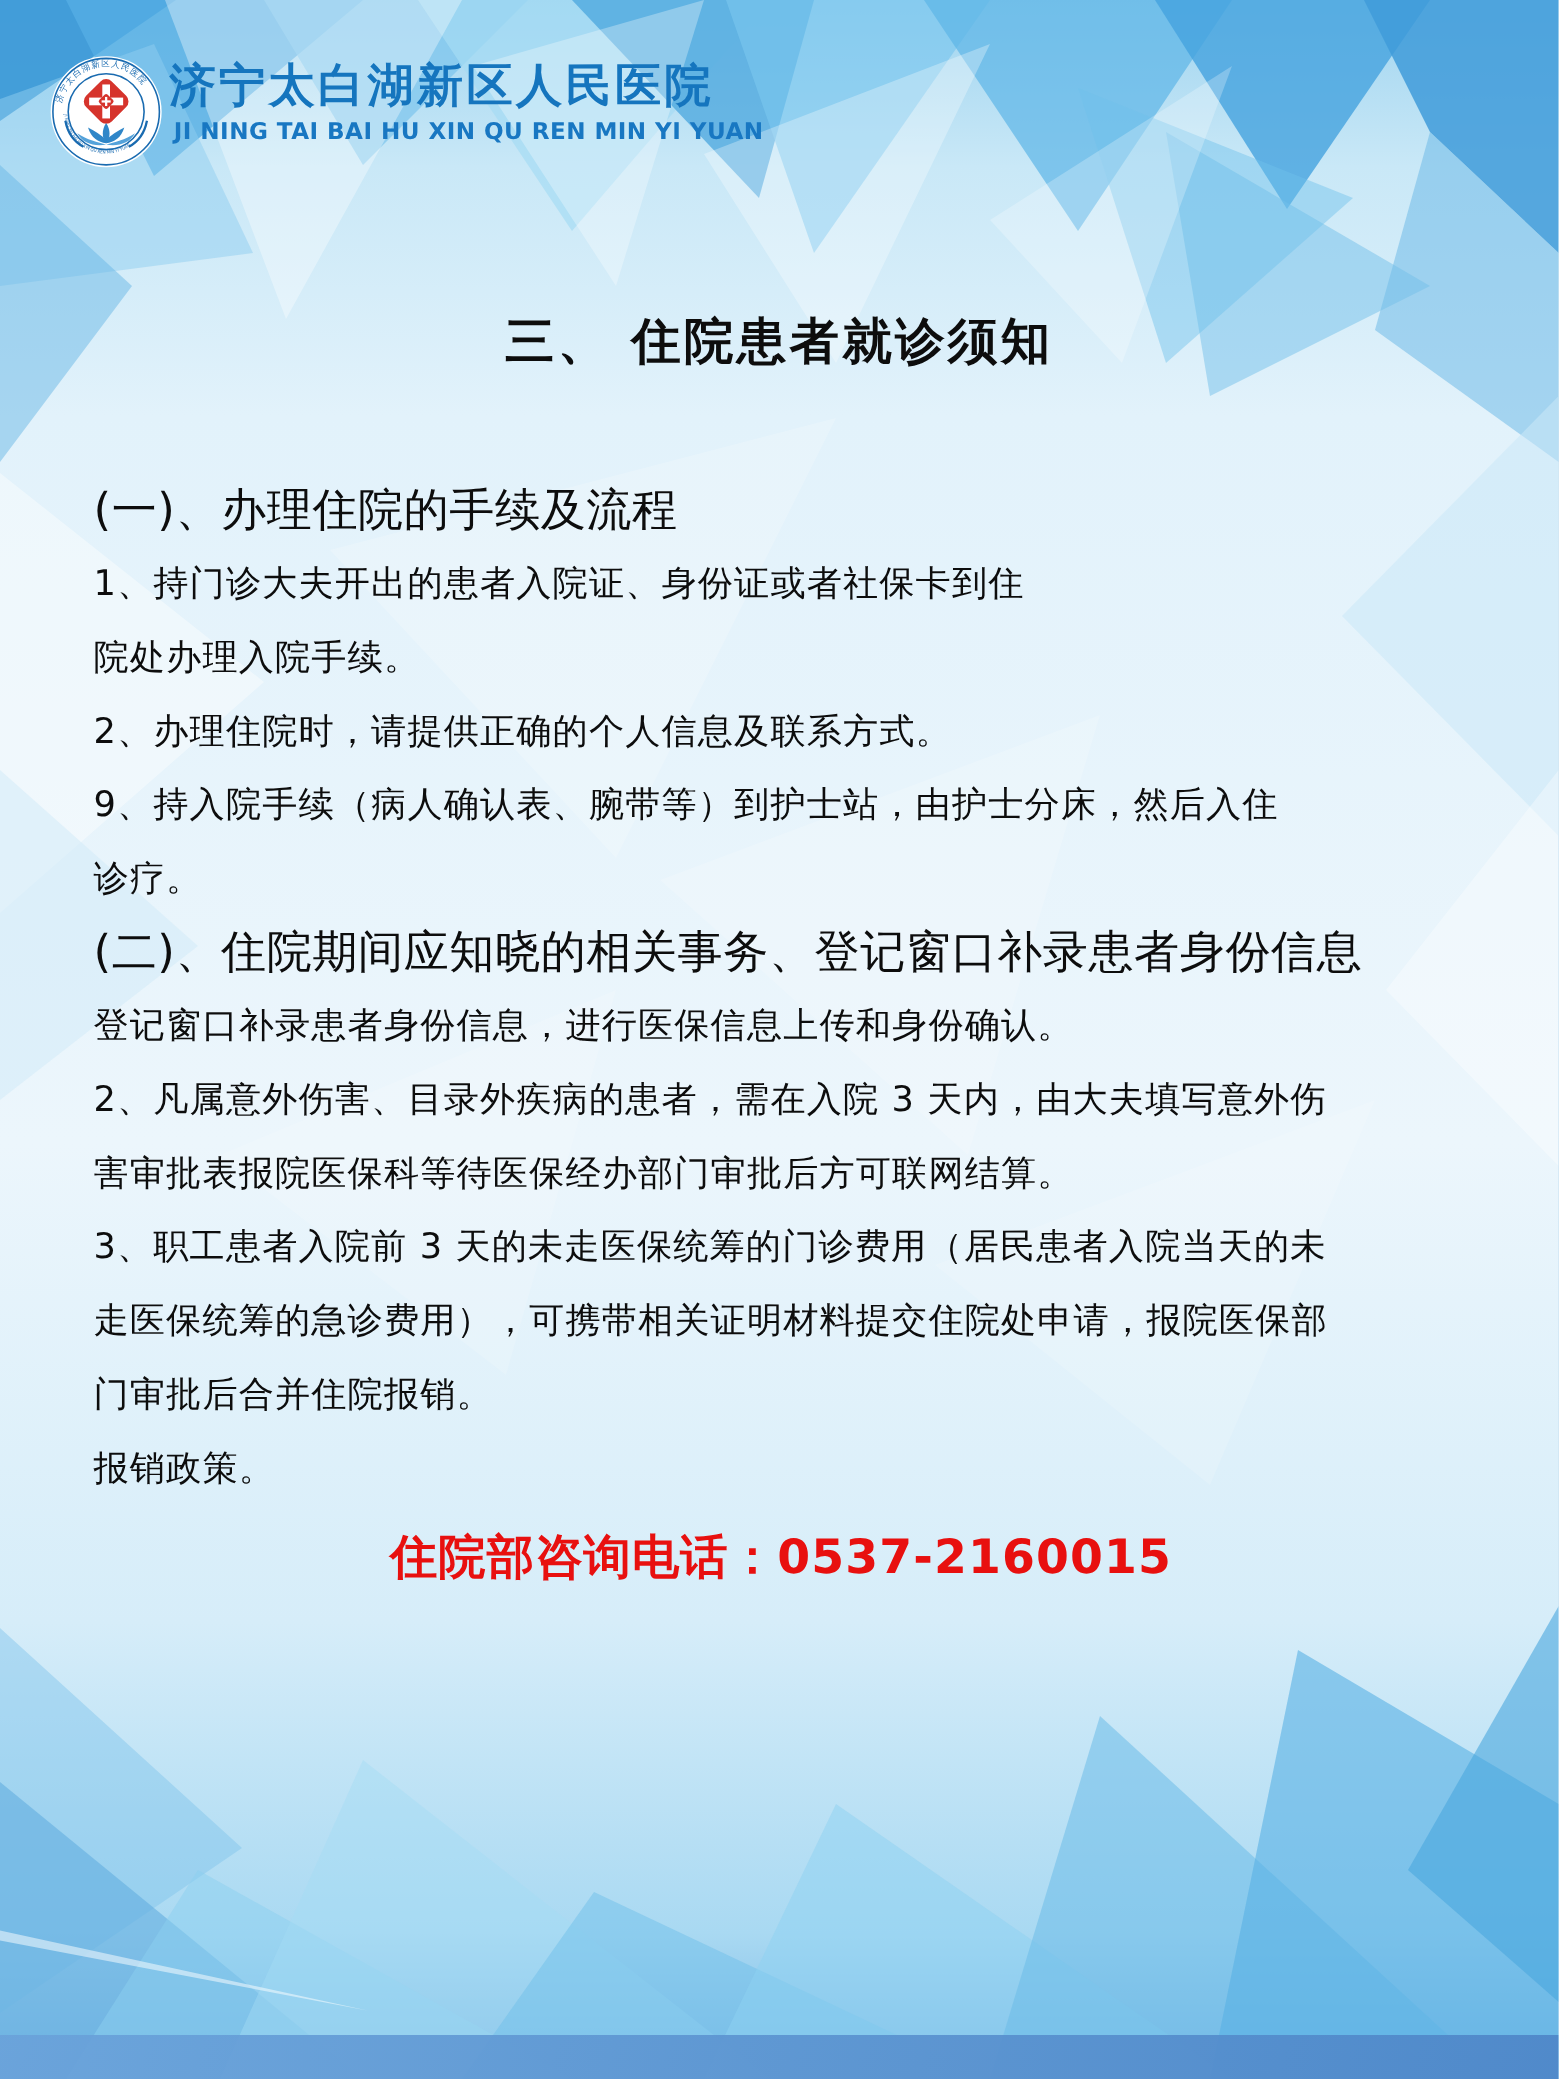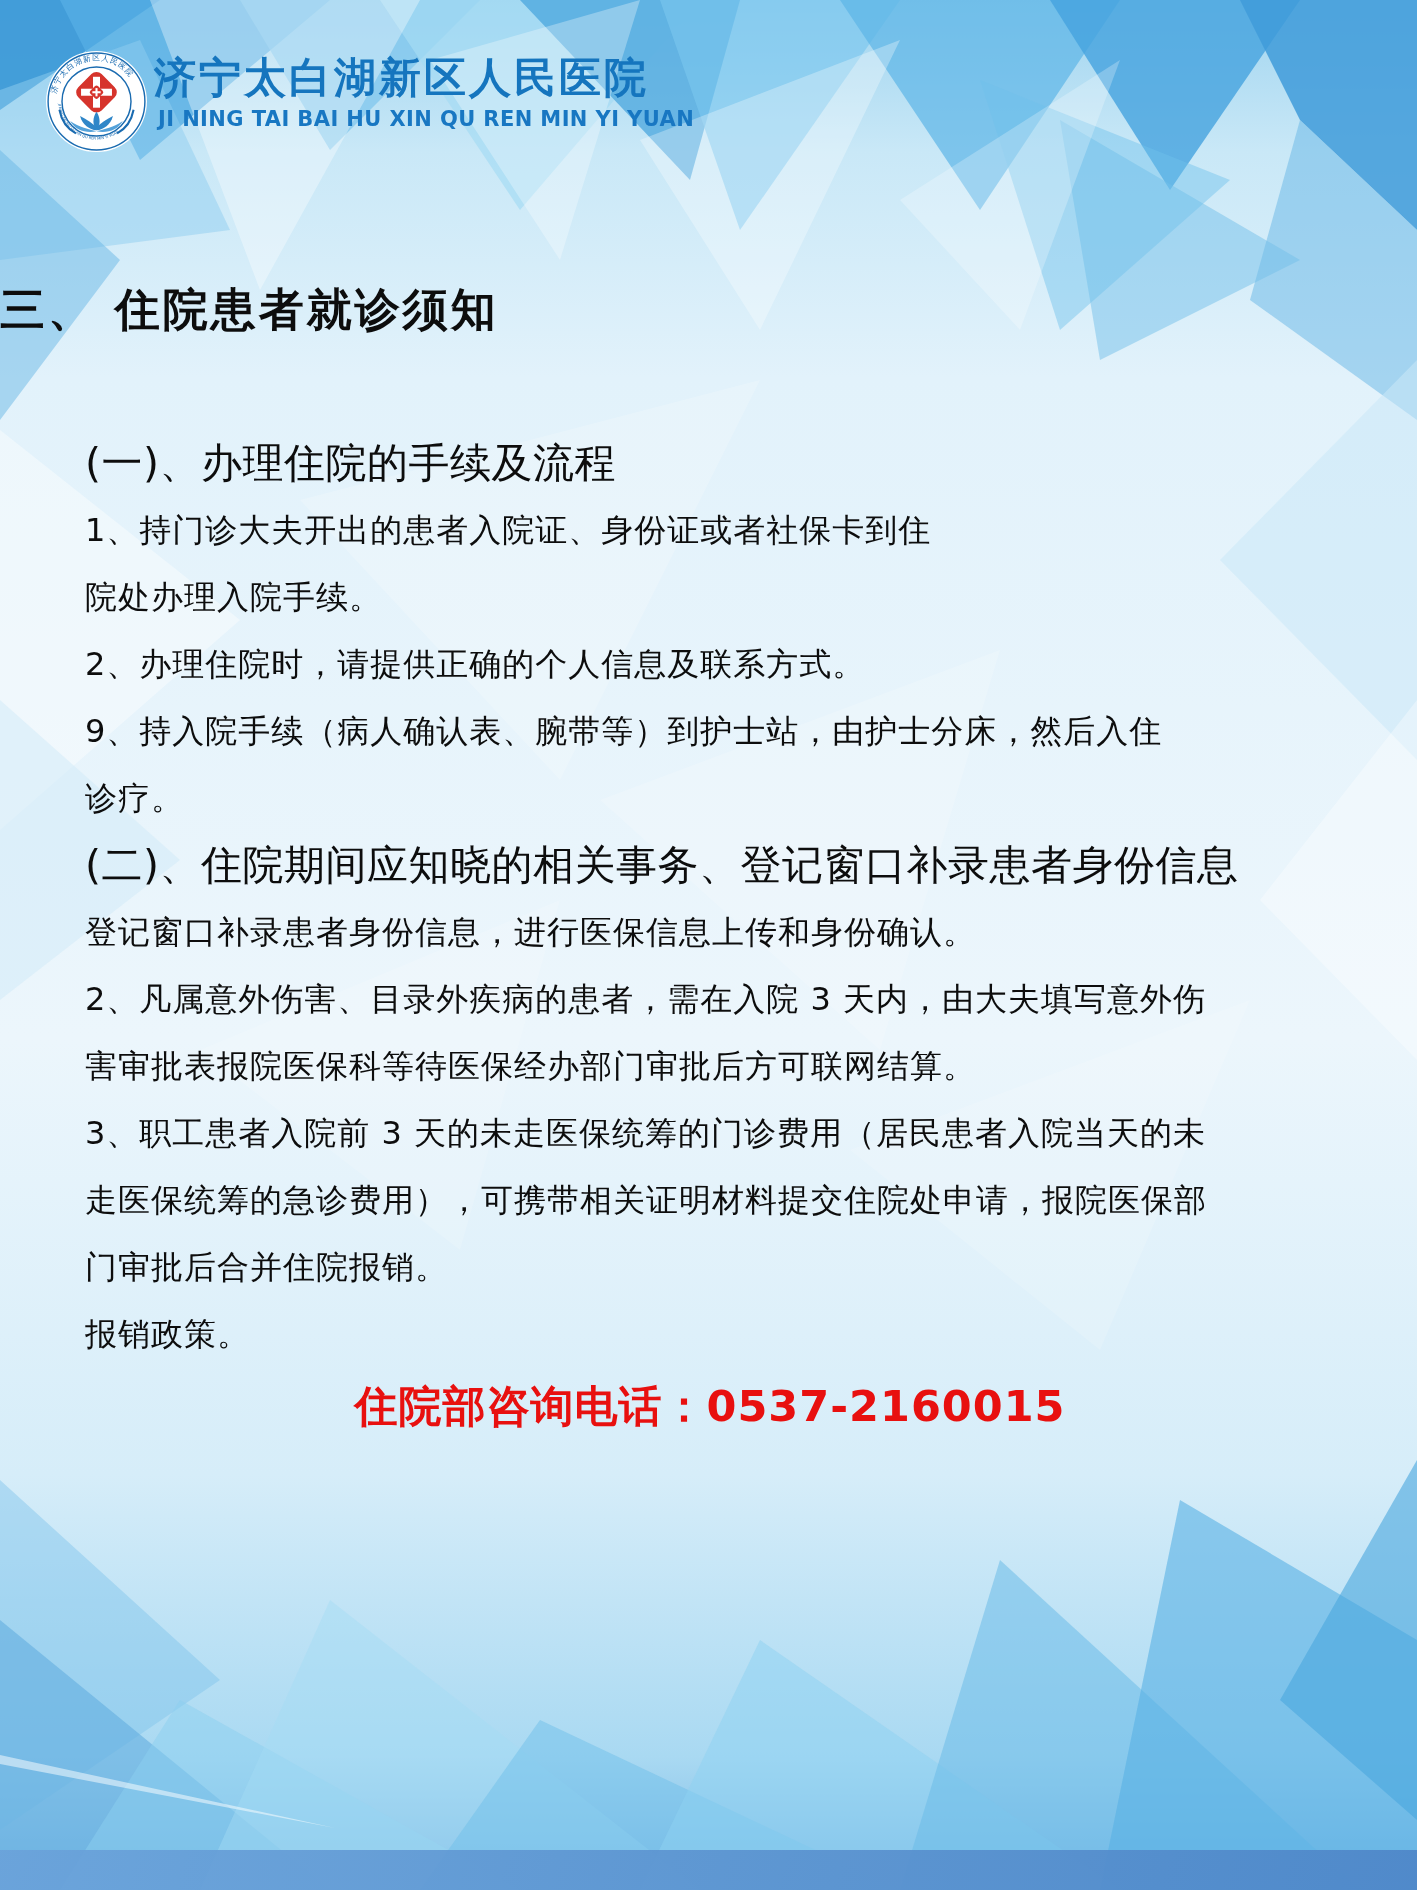--- a/index.html
+++ b/index.html
@@ -22,30 +22,30 @@
     letter-spacing:3px;line-height:1.15;white-space:nowrap;
   }
   .hpinyin{
     font-size:21px;font-weight:bold;color:#1877C2;
     letter-spacing:0.4px;margin-top:5px;margin-left:4px;white-space:nowrap;
   }
 
   
   .title{
     position:absolute;top:280px;left:0;width:100%;margin:0;
-    font-size:45px;font-weight:600;color:#0d0d0d;
+    text-align:center;font-size:45px;font-weight:600;color:#0d0d0d;
     letter-spacing:3px;
   }
 
   
   .bodytext{position:absolute;left:85px;top:430px;width:1250px;color:#0d0d0d;}
   .line{font-size:32px;line-height:67px;letter-spacing:1px;white-space:nowrap;}
   .line.heading{font-size:41px;font-weight:normal;letter-spacing:0.5px;}
   .hotline{
-    margin-top:5px;text-align:center;
+    margin-top:15px;text-align:center;
     font-size:43px;font-weight:bold;color:#E8100F;line-height:67px;
     letter-spacing:1px;white-space:nowrap;
   }
 </style>
 </head>
 <body>
 
 <div class="page">
 
   <svg class="bg" width="1417" height="1890" viewBox="0 0 1417 1890" xmlns="http://www.w3.org/2000/svg">

